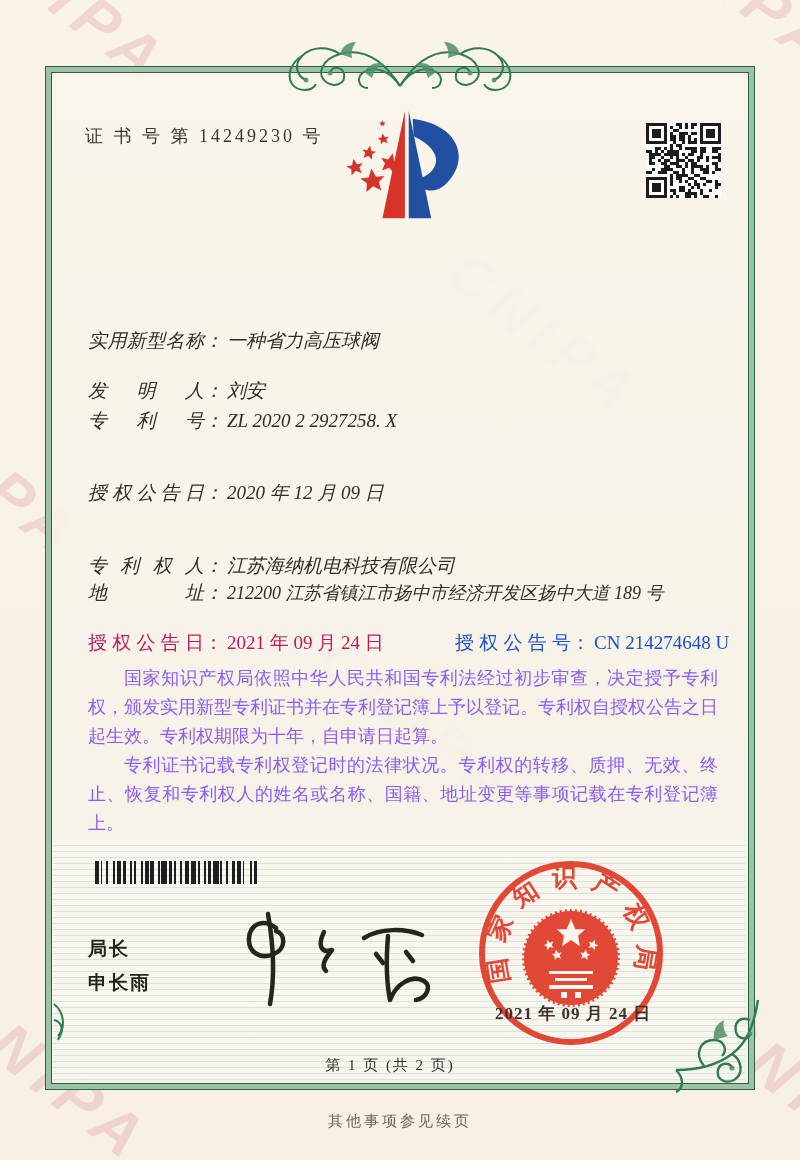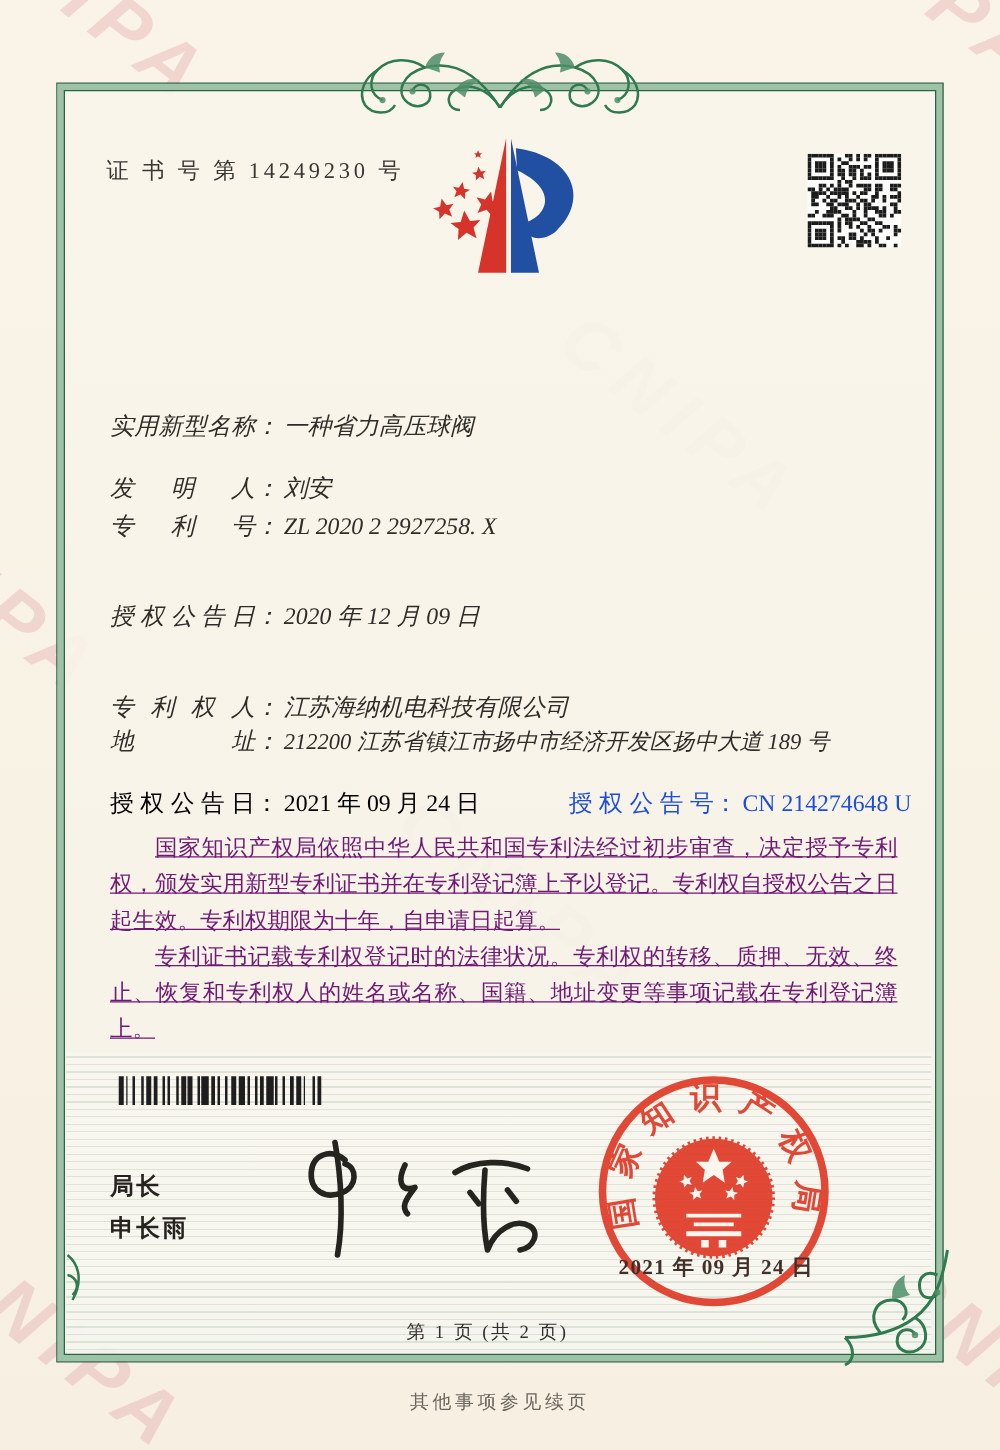--- a/index.html
+++ b/index.html
@@ -42,26 +42,26 @@
          font-size:41px;font-weight:bold;letter-spacing:6px;color:#191715;}
 
   
   .field{position:absolute;left:88px;font-size:19px;color:#2f2c29;white-space:nowrap;font-style:italic;}
   .flabel{display:inline-block;width:116px;text-align:justify;text-align-last:justify;vertical-align:bottom;}
   .fcolon{display:inline-block;}
   .fvalue{display:inline-block;margin-left:4px;}
   .f0{top:328px;} .f1{top:378px;} .f2{top:408px;}
   .f3{top:480px;} .f4{top:530px;margin-top:23px;} .f5{top:580px;}
   .f5 .fvalue{font-size:18px;}
-  .grant-row{position:absolute;left:88px;top:630px;font-size:19px;white-space:nowrap;color:#000000;}
+  .grant-row{position:absolute;left:88px;top:630px;font-size:19px;white-space:nowrap;color:#be185d;}
   .grant-no{position:absolute;left:455px;top:630px;font-size:19px;white-space:nowrap;color:#1d4ed8;}
 
   
   .paras{position:absolute;left:88px;top:664px;width:630px;font-size:18px;line-height:29px;
-         color:#701a75;text-align:justify;text-decoration:underline;}
+         color:#8b5cf6;text-align:justify;}
   .paras p{margin:0;text-indent:2em;}
 
   
   .barcode{position:absolute;left:95px;top:861px;width:224px;height:23px;display:flex;align-items:stretch;}
   .barcode div{height:100%;}
   .sig-label{position:absolute;left:88px;font-size:19px;font-weight:600;color:#26231f;
              font-family:"Liberation Sans","DejaVu Sans",sans-serif;letter-spacing:2px;}
   .sig-label.l1{top:936px;} .sig-label.l2{top:970px;}
   .signature{position:absolute;left:218px;top:908px;width:218px;height:100px;}
   .seal{position:absolute;left:476px;top:858px;width:190px;height:190px;}

